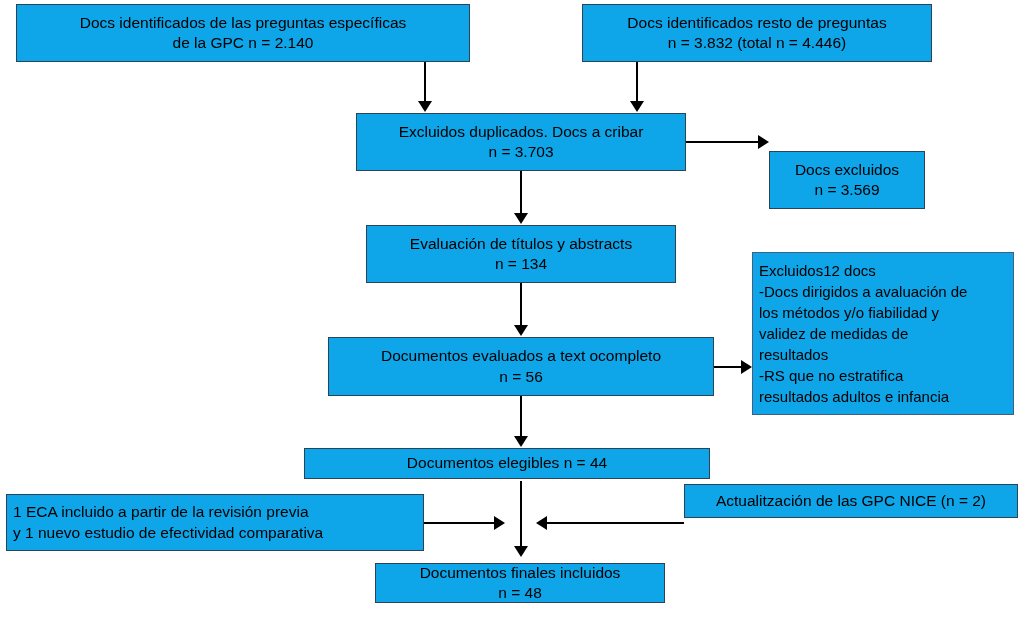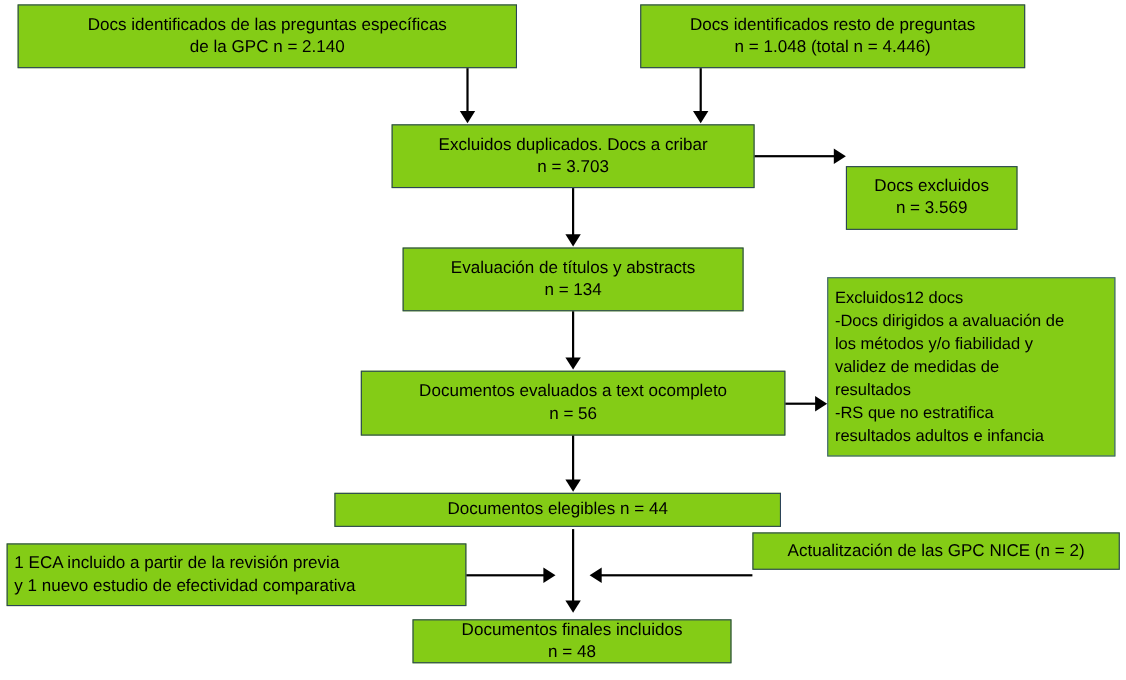--- a/index.html
+++ b/index.html
@@ -13,21 +13,21 @@
     width: 1024px;
     height: 618px;
     background: #ffffff;
     font-family: "Liberation Sans", sans-serif;
     overflow: hidden;
   }
   .node {
     position: absolute;
     box-sizing: border-box;
     border: 1.6px solid #2b4358;
-    background: #84cc16;
+    background: #0ea5e9;
     color: #000000;
     font-size: 15.5px;
     line-height: 1.30;
     display: flex;
     align-items: center;
     justify-content: center;
     text-align: center;
     padding: 2px 6px;
   }
   .node.light {
@@ -86,21 +86,21 @@
 
 <div id="canvas">
 
   <div class="node" style="left:16px; top:4px; width:454px; height:58px;">
     <span class="txt">Docs identificados de las preguntas específicas
 de la GPC n = 2.140</span>
   </div>
 
   <div class="node" style="left:582px; top:4px; width:350px; height:58px;">
     <span class="txt">Docs identificados resto de preguntas
-n = 1.048 (total n = 4.446)</span>
+n = 3.832 (total n = 4.446)</span>
   </div>
 
   <div class="node" style="left:356px; top:113px; width:330px; height:58px;">
     <span class="txt">Excluidos duplicados. Docs a cribar
 n = 3.703</span>
   </div>
 
   <div class="node" style="left:769px; top:113px; width:156px; height:58px;margin-top:38px;">
     <span class="txt">Docs excluidos
 n = 3.569</span>

